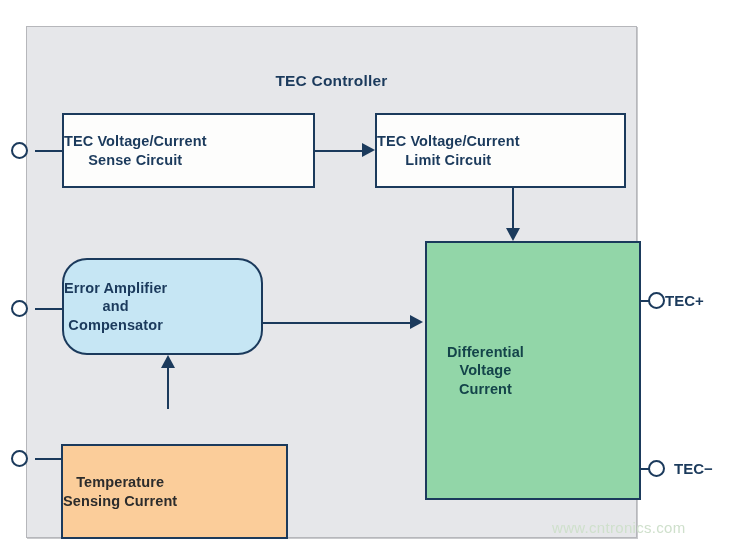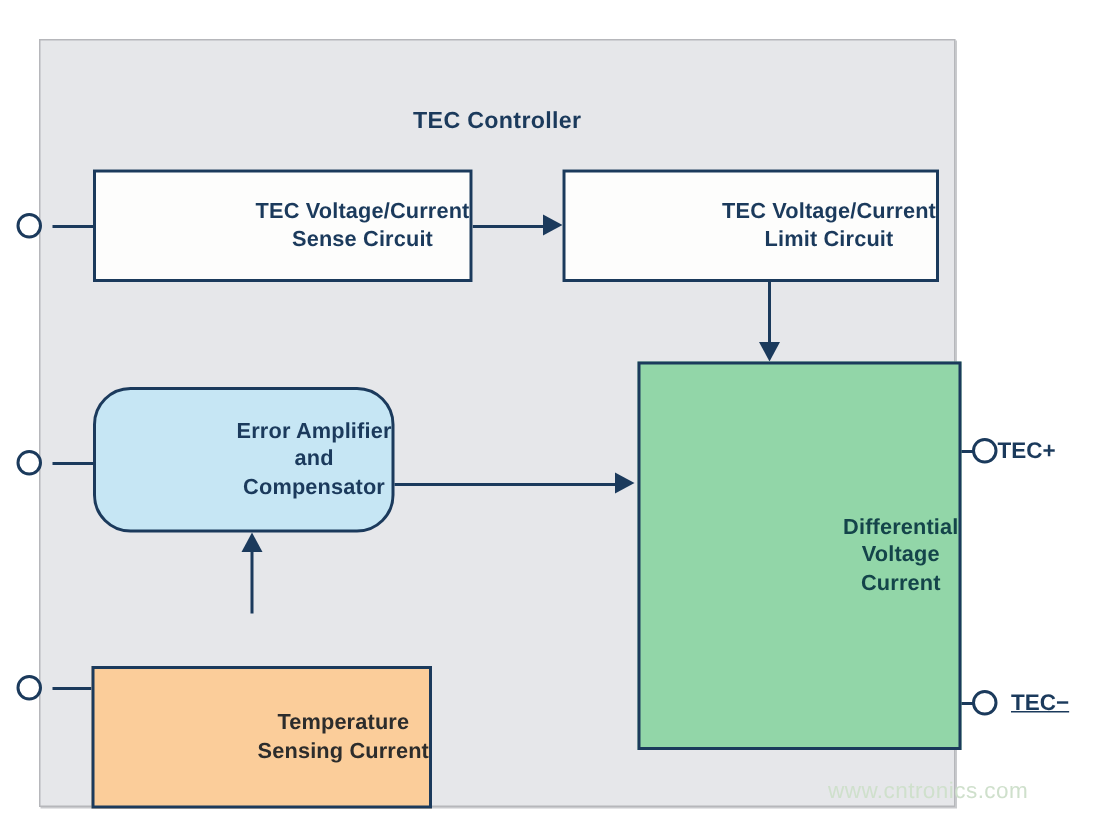--- a/index.html
+++ b/index.html
@@ -41,21 +41,21 @@
     margin-top: 22px;
   }
 
   
   .block {
     position: absolute;
     box-sizing: border-box;
     border: 2px solid #1b3a5c;
     display: flex;
     align-items: center;
-    justify-content: flex-end;
+    justify-content: flex-start;
     text-align: center;
     font-size: 14.5px;
     font-weight: bold;
     line-height: 1.28;
     color: #1b3a5c;
     letter-spacing: .1px;
   }
   .block.white  { background: #fdfdfc; }
   .block.blue   { background: #c6e6f4; }
   .block.orange { background: #fbcd9a; color:#2c2c2c; }
@@ -199,17 +199,17 @@
   </div>
 
   <div class="terminal" style="left:11px; top:142px;"></div>
   <div class="terminal" style="left:11px; top:300px;"></div>
   <div class="terminal" style="left:11px; top:450px;"></div>
 
   <div class="terminal" style="left:648px; top:292px;"></div>
   <div class="terminal-label" style="left:665px; top:292px;">TEC+</div>
 
   <div class="terminal" style="left:648px; top:460px;"></div>
-  <div class="terminal-label" style="left:674px; top:460px;text-decoration:underline;">TEC−</div>
+  <div class="terminal-label" style="left:674px; top:460px;">TEC−</div>
 
   <div class="watermark">www.cntronics.com</div>
 
 </div>
 
 </body></html>

